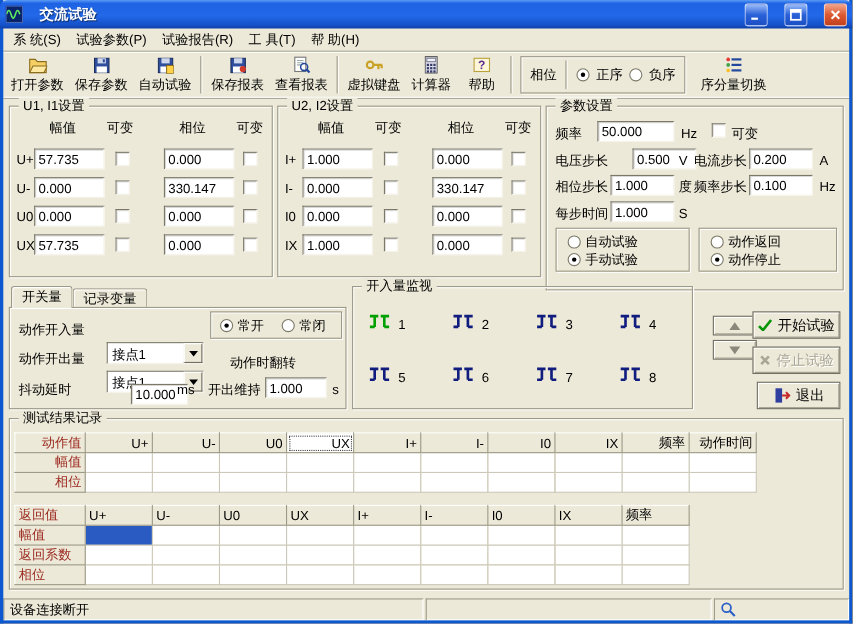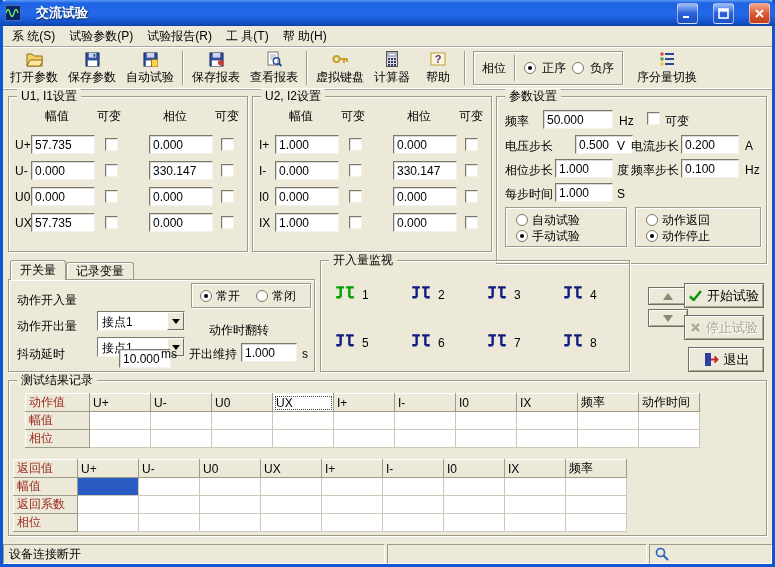--- a/index.html
+++ b/index.html
@@ -448,21 +448,21 @@
     <svg width="16" height="15" viewBox="0 0 16 15">
         <rect x="2" y="1" width="6" height="13" fill="#303f9f"></rect>
         <path d="M8 7.5h6M11.5 4.5l3 3-3 3" stroke="#c62828" stroke-width="1.8" fill="none"></path>
       </svg>
     <span>退出</span>
   </div>
 
   <div class="gbox" style="left:8px;top:380px;width:759px;height:156px;">
     <span class="glegend">测试结果记录</span>
 
-    <table class="grid" style="left:16px;top:12px;">
+    <table class="grid" style="left:4px;top:12px;text-align:right;">
       <colgroup>
           <col style="width:64px">
           <col style="width:61px">
           <col style="width:61px">
           <col style="width:61px">
           <col style="width:61px">
           <col style="width:61px">
           <col style="width:61px">
           <col style="width:61px">
           <col style="width:61px">

